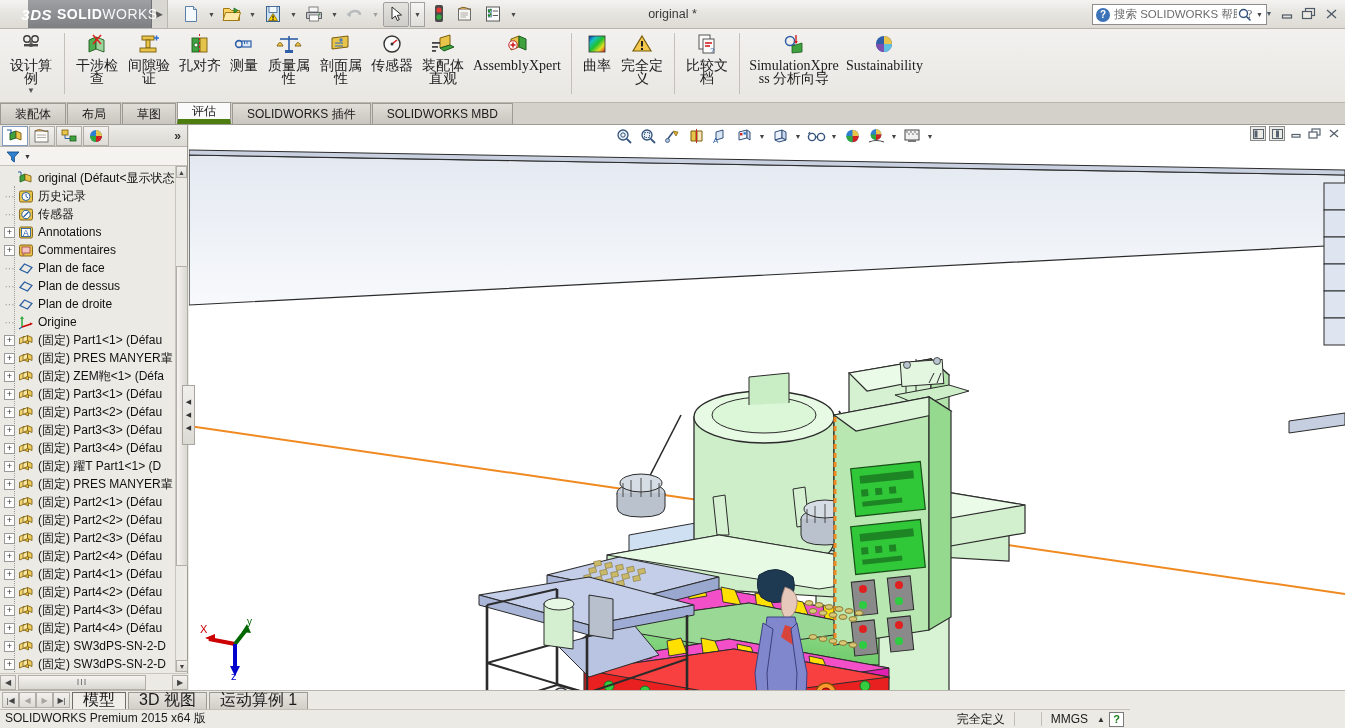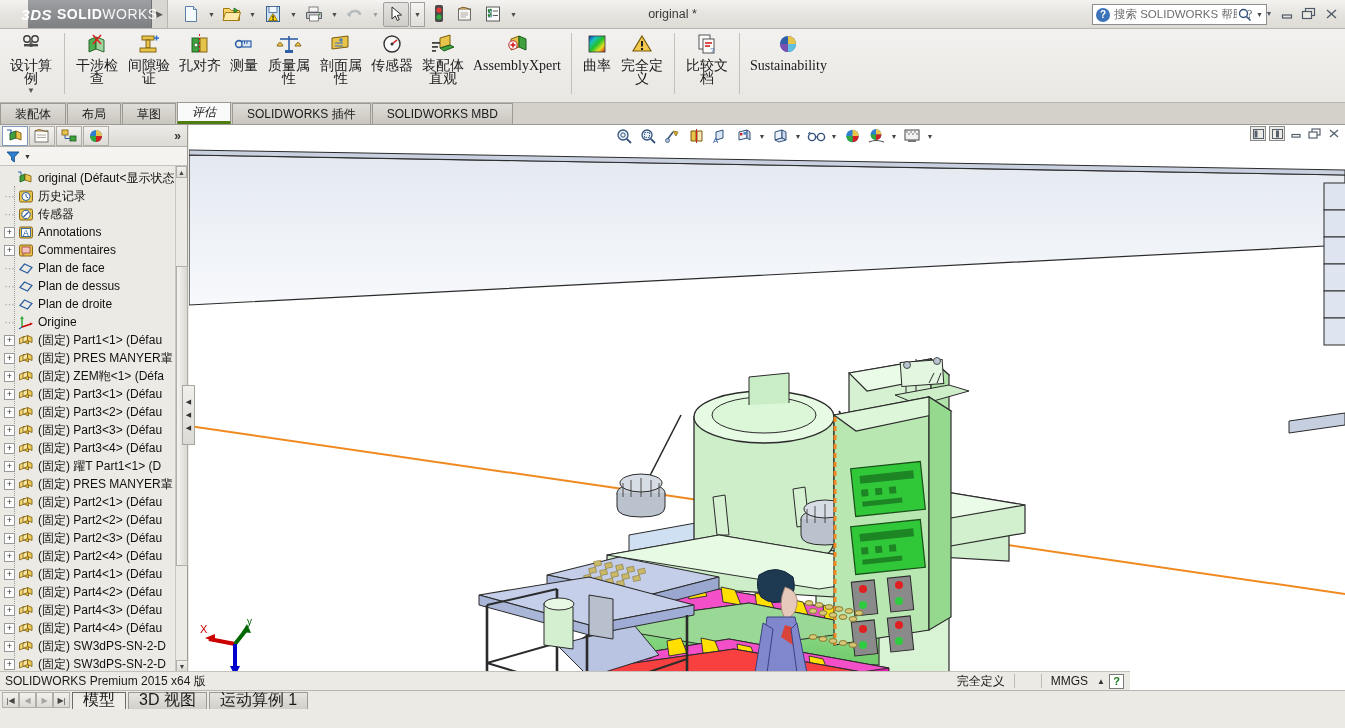--- a/index.html
+++ b/index.html
@@ -96,21 +96,21 @@
     display: flex; align-items: flex-end;
   }
   .tab {
     height: 21px; padding: 0 14px; display: flex; align-items: center;
     font-size: 12px; color: #1b1b1b;
     background: linear-gradient(180deg,#e0ded8,#c9c6bf);
     border: 1px solid #9d9a94; border-bottom: none;
     margin-right: 1px;
   }
   .tab.active {
-    background: #fafafa; border-bottom: 3px solid #4d7c0f; height: 22px; font-style: italic;
+    background: #fafafa; border-bottom: 5px solid #4d7c0f; height: 22px;
   }
 
   
   .leftpanel {
     position: absolute; left: 0; top: 125px; width: 188px; height: 565px;
     background: #eceae4; border-right: 1px solid #9d9a94;
     display: flex; flex-direction: column;
   }
   .lp-tabs {
     height: 22px; display: flex; align-items: center; gap: 1px;
@@ -205,23 +205,23 @@
     background: linear-gradient(180deg,#f2f1ee,#dcdad4); color: #a8a5a0;
     display:flex;align-items:center;justify-content:center;font-size:8px; margin-right:0px;}
   .nav-btn.en { color: #444; }
   .btab {
     height: 17px; padding: 0 10px; display: flex; align-items: center; font-size: 16px;
     background: linear-gradient(180deg,#e6e4de,#d2cfc9); border: 1px solid #9d9a94;
     border-bottom: none; margin-left: 2px; color: #1a1a1a;
   }
   .btab.active { background: #efeee9; border-color: #6f6c67; }
   .statusbar {
-    position: absolute; left: 0; top: 671px; width: 1130px; height: 19px;
+    position: absolute; left: 0; top: 709px; width: 1130px; height: 19px;
     background: #eceae4; border-top: 1px solid #c4c1bb;
-    display: flex; align-items: center; font-size: 12px; color: #1a1a1a;
+    display: flex; align-items: flex-start; font-size: 12px; color: #1a1a1a;
   }
   .sb-left { padding-left: 5px; }
   .sb-right { margin-left: auto; display: flex; align-items: center; gap: 0; }
   .sb-cell { padding: 0 9px; height: 18px; display:flex; align-items:center; }
   .sb-div { width: 1px; height: 14px; background: #c0bdb7; }
   .sb-help { width: 15px; height: 15px; border: 1px solid #7a7a7a; background:#fff;
     color: #1a7a1a; font-weight: bold; font-size: 11px;
     display:flex;align-items:center;justify-content:center; margin: 0 6px 0 4px;}
 </style>
 </head>
@@ -532,20 +532,32 @@
           <line x1="13" y1="11" x2="20" y2="11" stroke="#d02020" stroke-width="1.6"></line>
           <line x1="13" y1="14" x2="18" y2="14" stroke="#d02020" stroke-width="1.6"></line>
           <text x="18" y="21" font-size="8" fill="#2f5fa8" font-family="Liberation Sans, sans-serif">?</text>
         </svg>
       </div>
       <div class="lbl">比较文档</div>
     </div>
 
     <div class="rb-sep"></div>
 
+    <div class="rb-item">
+      <div class="rb-ico">
+        <svg width="30" height="26" viewBox="0 0 30 26">
+          <circle cx="11" cy="9" r="4.5" fill="none" stroke="#2f5fa8" stroke-width="1.5"></circle>
+          <line x1="14" y1="12" x2="19" y2="17" stroke="#2f5fa8" stroke-width="2"></line>
+          <path d="M13 14 L23 11 L23 20 L13 21 z" fill="#3fa23f" stroke="#1c5c1c" stroke-width=".8"></path>
+          <path d="M17 3 L17 11" stroke="#d02020" stroke-width="1.4"></path>
+          <path d="M15 9 l2 3 l2 -3 z" fill="#d02020"></path>
+        </svg>
+      </div>
+      <div class="lbl">SimulationXpress 分析向导</div>
+    </div>
 
 
 
     <div class="rb-item">
       <div class="rb-ico">
         <svg width="30" height="26" viewBox="0 0 30 26">
           <circle cx="15" cy="12" r="8" fill="#2f5fa8"></circle>
           <path d="M15 4 A8 8 0 0 1 23 12 L15 12 z" fill="#e8c54a"></path>
           <path d="M23 12 A8 8 0 0 1 15 20 L15 12 z" fill="#5fc0e0"></path>
           <path d="M15 12 L7 12 A8 8 0 0 0 15 20 z" fill="#7a4fb0"></path>

